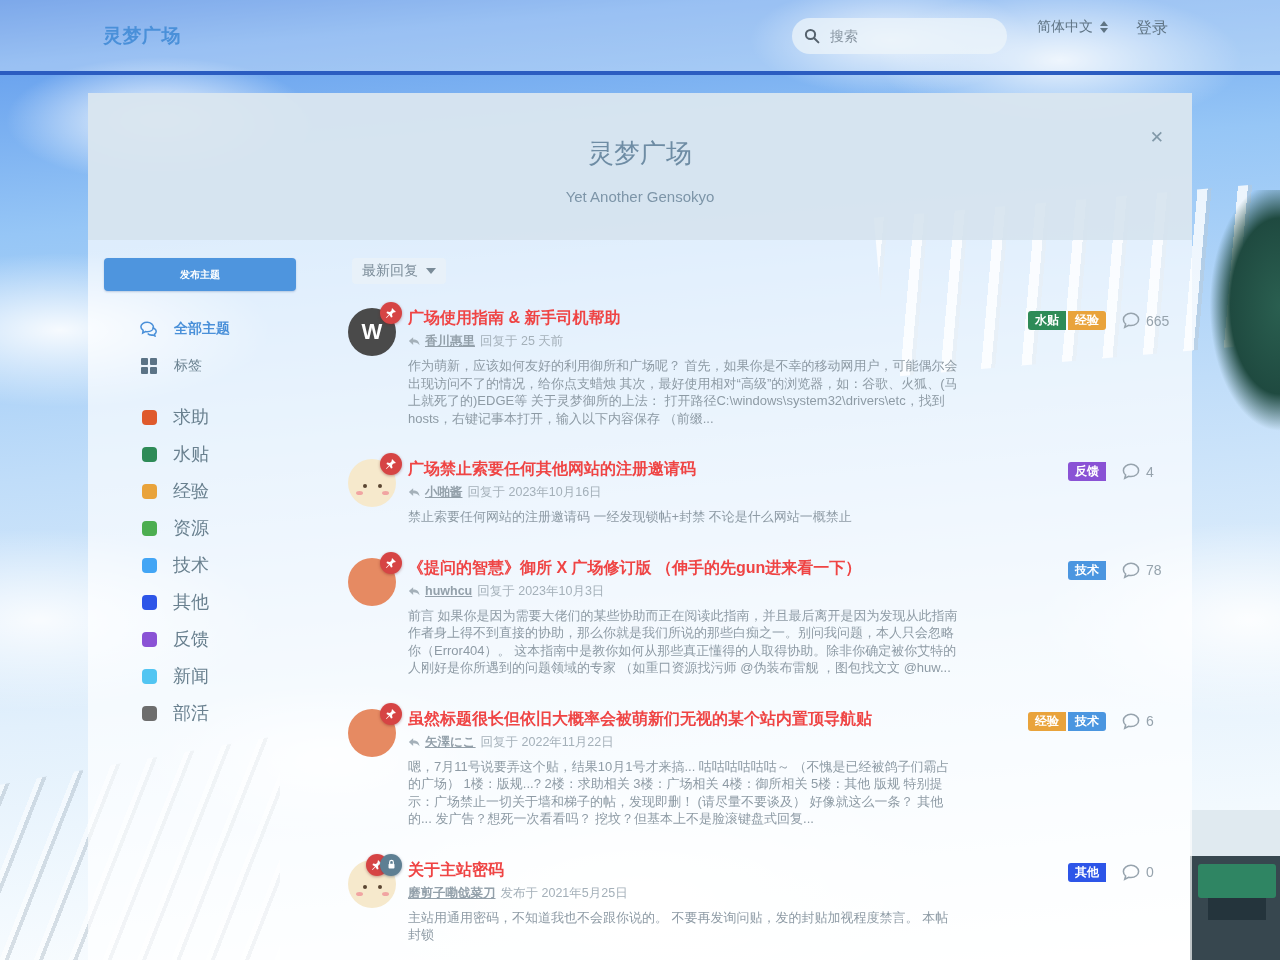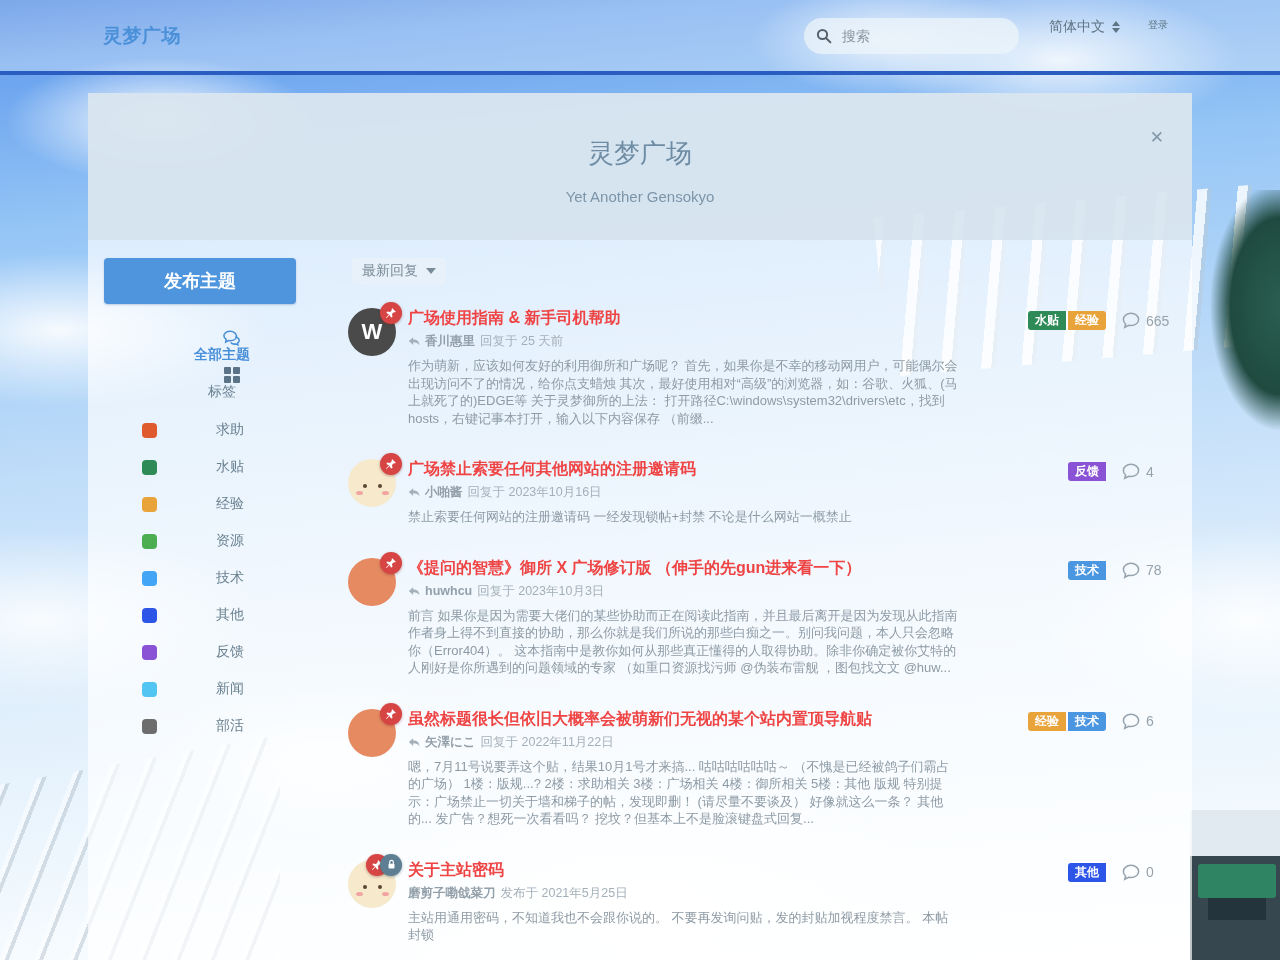--- a/index.html
+++ b/index.html
@@ -40,44 +40,44 @@
   .searchbox{width:215px;height:36px;border-radius:18px;background:rgba(236,244,250,.75);
     display:flex;align-items:center;padding:0 12px;box-sizing:border-box;}
   .searchbox input{border:none;outline:none;background:transparent;font-size:14px;color:#55626d;
     width:160px;margin-left:8px;font-family:inherit;}
   .searchbox input::placeholder{color:#8a97a3;}
   .lang-select{margin-left:30px;display:flex;align-items:center;color:#5f7484;font-size:14px;cursor:pointer;}
   .sort-arrows{display:inline-flex;flex-direction:column;margin-left:7px;gap:2px;}
   .sort-arrows i{width:0;height:0;border-left:4px solid transparent;border-right:4px solid transparent;display:block;}
   .sort-arrows .up{border-bottom:5px solid #5f7484;}
   .sort-arrows .down{border-top:5px solid #5f7484;}
-  .login-link{margin-left:28px;color:#5f7484;font-size:10px;cursor:pointer;}
+  .login-link{margin-left:28px;color:#5f7484;font-size:16px;cursor:pointer;}
 
   
   .panel{position:absolute;left:88px;top:93px;width:1104px;height:867px;z-index:2;
     background:rgba(255,255,255,.68);overflow:hidden;}
   .hero{position:relative;height:147px;background:rgba(213,227,238,.88);
     display:flex;flex-direction:column;align-items:center;justify-content:center;}
   .hero-title{font-size:26px;color:#6e8ca4;margin-top:8px;}
   .hero-sub{font-size:15px;color:#7d95a8;margin-top:17px;}
   .hero-close{position:absolute;top:36px;right:28px;font-size:17px;color:#8299a9;cursor:pointer;line-height:1;}
 
   .content{display:flex;padding:18px 16px 0 16px;box-sizing:border-box;}
 
   
   .sidebar{width:236px;flex-shrink:0;}
-  .new-topic-btn{width:192px;height:46px;background:#4e95de;border:none;border-radius:4px;
-    color:#fff;font-size:18px;font-weight:bold;cursor:pointer;font-family:inherit;
+  .new-topic-btn{width:192px;height:33px;background:#4e95de;border:none;border-radius:4px;
+    color:#fff;font-size:10px;font-weight:bold;cursor:pointer;font-family:inherit;
     box-shadow:0 1px 2px rgba(40,80,140,.25);}
   .side-nav{margin-top:26px;}
-  .side-item{display:flex;align-items:center;height:24px;margin-bottom:13px;font-size:14px;color:#69808f;cursor:pointer;flex-direction:column;}
+  .side-item{display:flex;align-items:center;height:24px;margin-bottom:13px;font-size:14px;color:#69808f;cursor:pointer;}
   .side-item .ic{width:18px;height:18px;margin-left:36px;margin-right:16px;display:flex;align-items:center;justify-content:center;}
   .side-item.active{color:#4a90d9;font-weight:bold;}
   .tag-list{margin-top:28px;}
-  .tag-item{display:flex;align-items:center;height:22px;margin-bottom:15px;font-size:14px;color:#69808f;cursor:pointer;gap:43px;}
+  .tag-item{display:flex;align-items:center;height:22px;margin-bottom:15px;font-size:18px;color:#69808f;cursor:pointer;}
   .tag-swatch{width:15px;height:15px;border-radius:4px;margin-left:38px;margin-right:16px;flex-shrink:0;}
 
   
   .main-col{flex:1;min-width:0;}
   .sort-pill{display:inline-flex;align-items:center;height:26px;padding:0 10px;border-radius:4px;
     background:rgba(233,241,248,.85);color:#7a8b98;font-size:14px;cursor:pointer;margin-left:12px;}
   .caret{width:0;height:0;border-left:5px solid transparent;border-right:5px solid transparent;
     border-top:6px solid #7a8b98;margin-left:8px;}
   .thread-list{list-style:none;margin:24px 0 0 0;padding:0;}
   .thread{display:flex;align-items:flex-start;margin-bottom:32px;}
@@ -90,21 +90,21 @@
   .avatar.face::after{content:"";position:absolute;width:7px;height:4px;border-radius:50%;background:rgba(238,128,140,.65);
     left:8px;top:32px;box-shadow:26px 0 0 rgba(238,128,140,.65);}
   .badge{position:absolute;width:22px;height:22px;border-radius:50%;display:flex;align-items:center;justify-content:center;
     top:-6px;right:-6px;}
   .badge.pin{background:#d64444;box-shadow:0 1px 3px rgba(120,30,30,.4);}
   .badge.lock{background:#5e7f93;box-shadow:0 1px 3px rgba(40,60,80,.4);}
   .badge.pin.shift{right:8px;}
   .thread-body{flex:1;min-width:0;max-width:556px;margin-left:12px;}
   .thread-title{font-size:16px;font-weight:bold;color:#ef4444;line-height:1.25;cursor:pointer;}
   .thread-meta{margin-top:5px;font-size:12.5px;color:#a4b0b9;display:flex;align-items:center;gap:5px;}
-  .thread-meta .author{font-weight:bold;color:#93a0aa;}
+  .thread-meta .author{font-weight:bold;color:#93a0aa;text-decoration:underline;}
   .thread-snippet{margin-top:7px;font-size:13px;line-height:17.5px;color:#8e9ba5;max-height:70px;overflow:hidden;}
   .thread-right{margin-left:auto;width:218px;flex-shrink:0;display:flex;align-items:center;justify-content:flex-end;gap:16px;padding-top:3px;}
   .tag-group{display:flex;gap:2px;}
   .tag-pill{height:19px;line-height:19px;padding:0 7px;border-radius:3px;color:#fff;font-size:12px;font-weight:bold;cursor:pointer;}
   .tag-group .tag-pill:first-child{border-top-right-radius:0;border-bottom-right-radius:0;}
   .tag-group .tag-pill:last-child:not(:first-child){border-top-left-radius:0;border-bottom-left-radius:0;}
   .count{width:54px;display:flex;align-items:center;gap:6px;color:#96a3ad;font-size:14px;}
   svg{display:block;}
 </style>
 </head>

